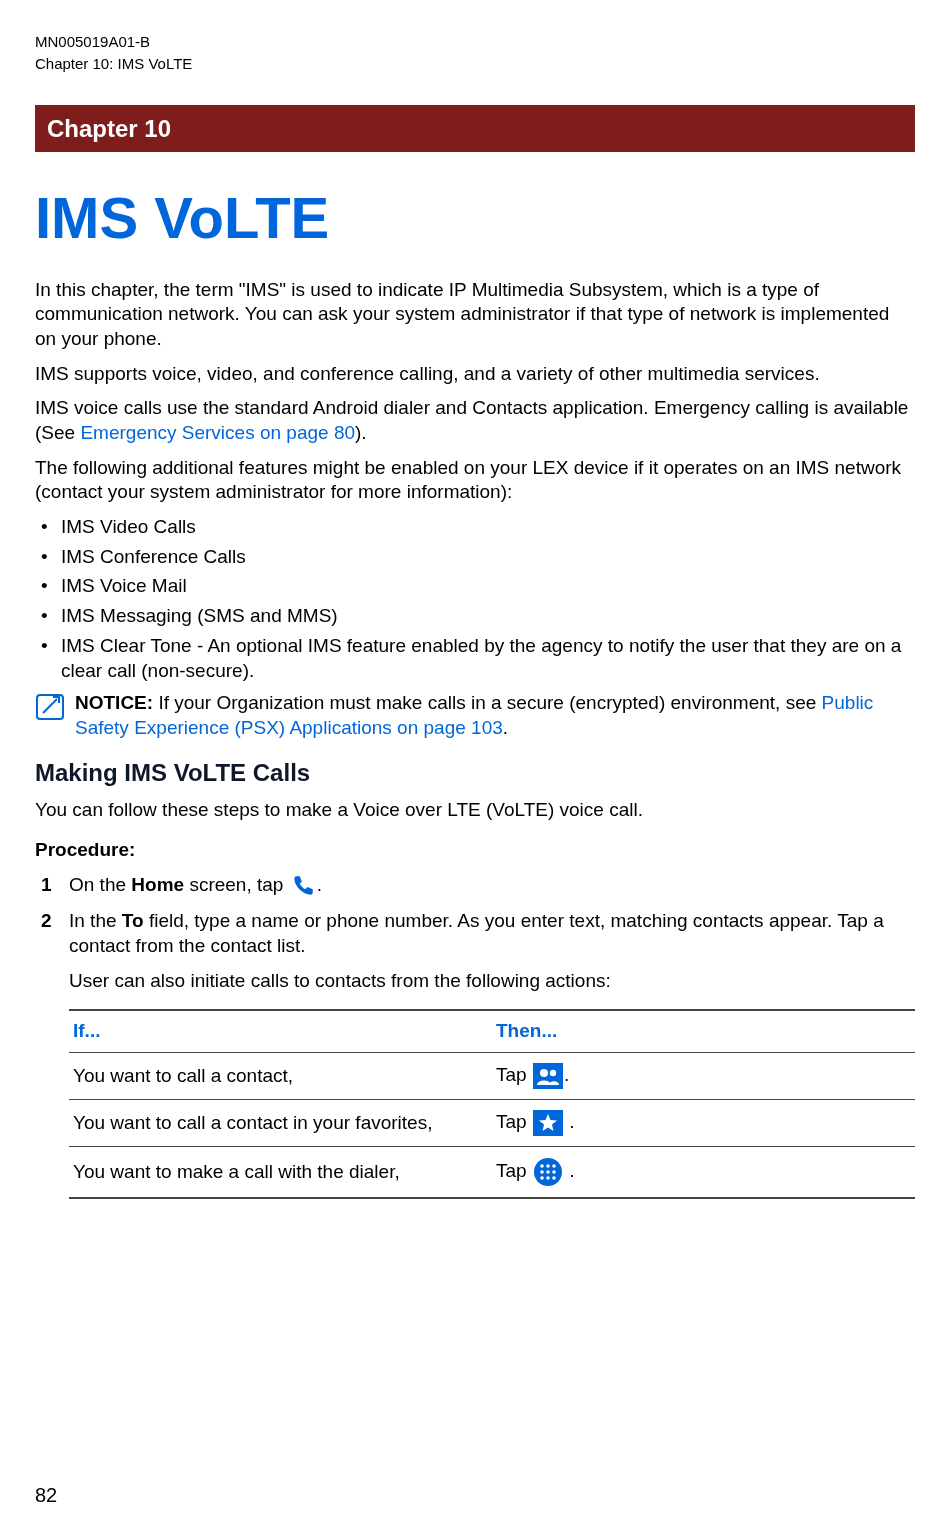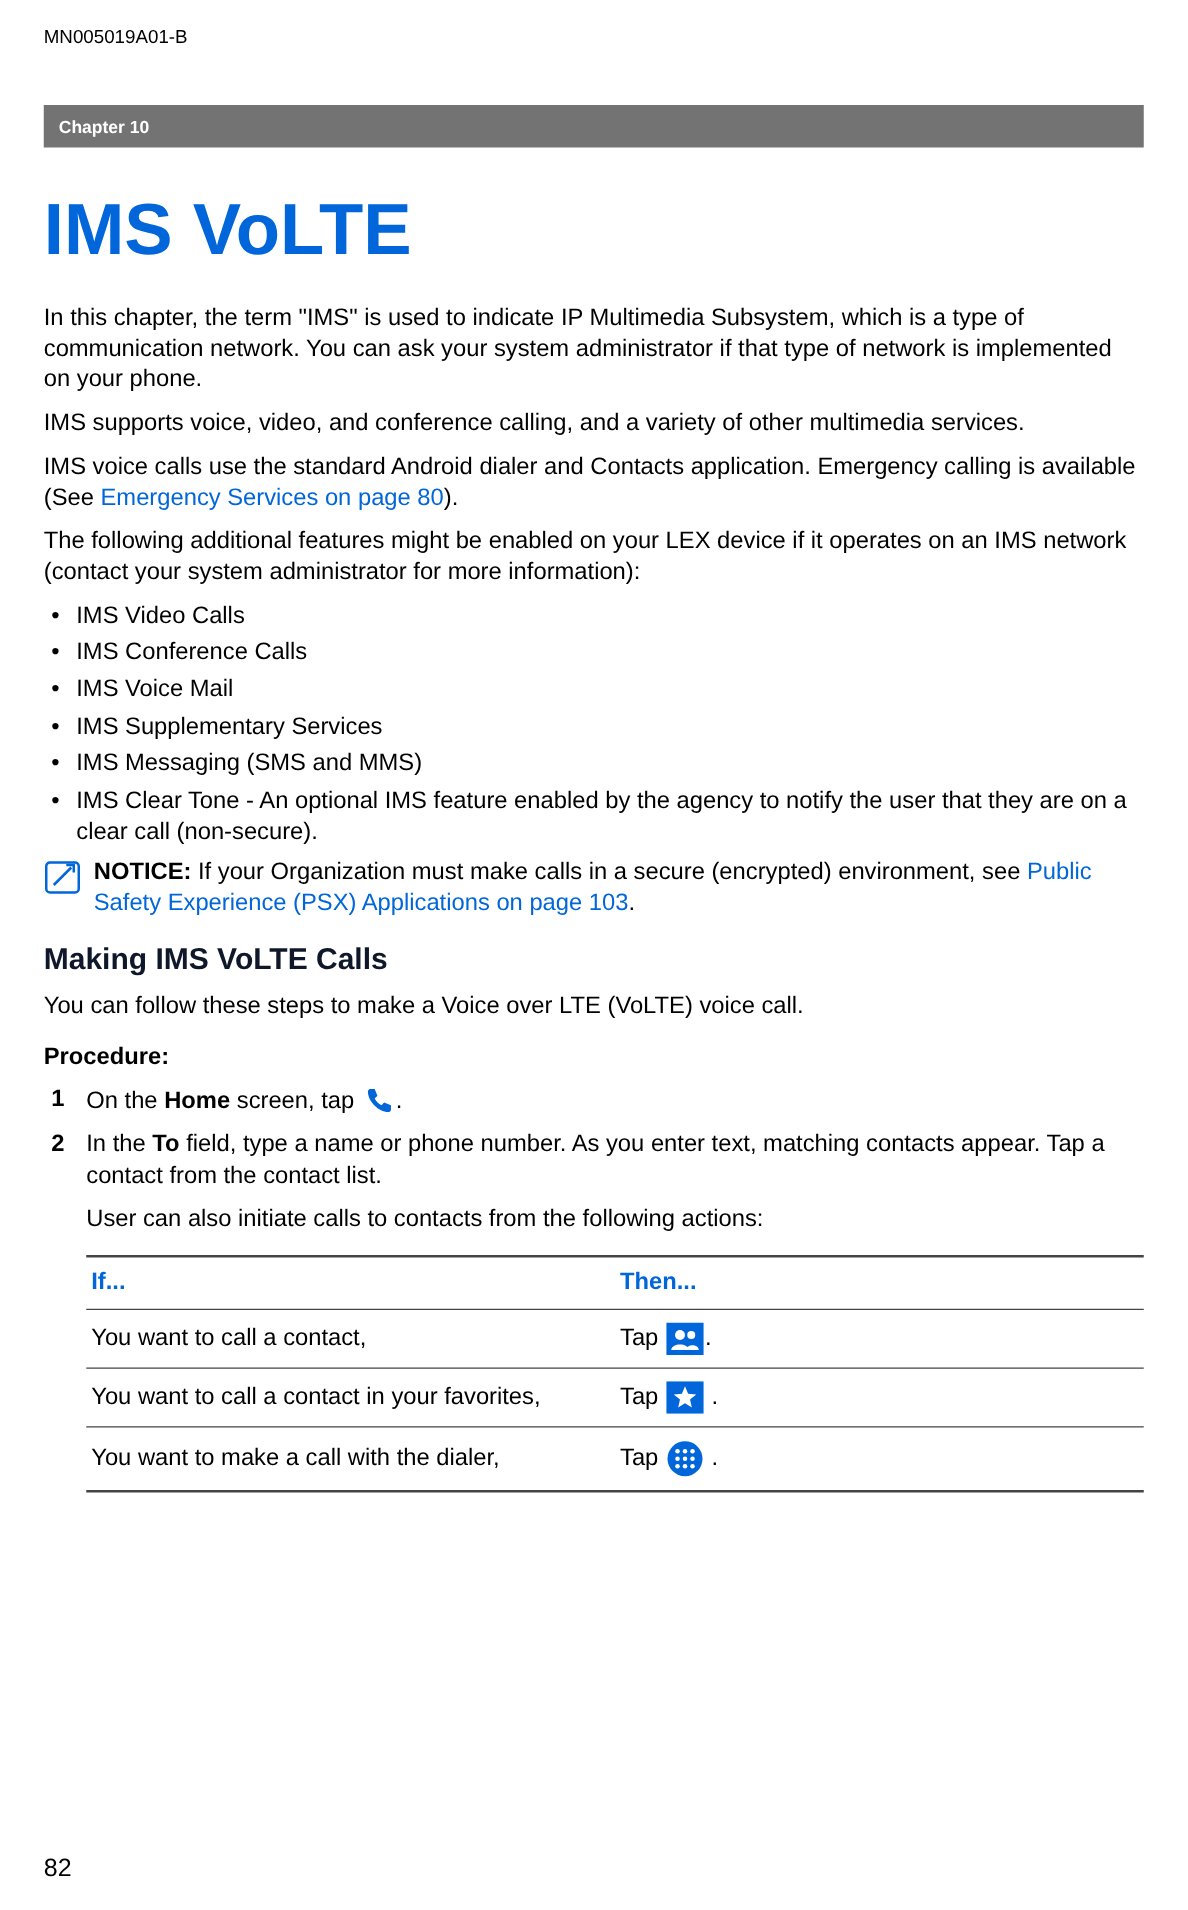--- a/index.html
+++ b/index.html
@@ -9,37 +9,37 @@
     width: 950px;
     height: 1528px;
     font-family: Arial, Helvetica, sans-serif;
     color: #000;
     background: #fff;
     font-size: 19px;
     line-height: 1.3;
   }
   .page {
     box-sizing: border-box;
-    padding: 20px 35px 20px 35px;
+    padding: 32px 35px 20px 35px;
     width: 950px;
     height: 1528px;
     position: relative;
   }
   .header-line {
     font-size: 15px;
     color: #000;
     margin-bottom: 2px;
   }
   .chapter-bar {
-    background: #737373;
+    background: #7f1d1d;
     color: #fff;
     font-weight: bold;
-    font-size: 14px;
+    font-size: 24px;
     padding: 8px 12px;
-    margin-top: 44px;
+    margin-top: 32px;
   }
   h1.chapter-title {
     color: #0066d9;
     font-weight: bold;
     font-size: 58px;
     margin: 28px 0 22px 0;
   }
   p { margin: 6px 0 10px 0; }
   a.link { color: #0066d9; text-decoration: none; }
   ul.bullets {
@@ -144,37 +144,37 @@
     justify-content: center;
     vertical-align: middle;
   }
 </style>
 </head>
 <body>
 
 <div class="page">
 
   <div class="header-line">MN005019A01-B</div>
+  <div class="header-line">Chapter 10:  IMS VoLTE</div>
 
   <div class="chapter-bar">Chapter 10</div>
 
   <h1 class="chapter-title">IMS VoLTE</h1>
 
   <p>In this chapter, the term "IMS" is used to indicate IP Multimedia Subsystem, which is a type of communication network. You can ask your system administrator if that type of network is implemented on your phone.</p>
   <p>IMS supports voice, video, and conference calling, and a variety of other multimedia services.</p>
   <p>
     <span>IMS voice calls use the standard Android dialer and Contacts application. Emergency calling is available (See </span><a class="link" href="#">Emergency Services on page 80</a><span>).</span>
   </p>
   <p>The following additional features might be enabled on your LEX device if it operates on an IMS network (contact your system administrator for more information):</p>
 
   <ul class="bullets">
     <li>IMS Video Calls</li>
     <li>IMS Conference Calls</li>
     <li>IMS Voice Mail</li>
-    <li>IMS Supplementary Services</li>
     <li>IMS Messaging (SMS and MMS)</li>
     <li>IMS Clear Tone - An optional IMS feature enabled by the agency to notify the user that they are on a clear call (non-secure).</li>
   </ul>
 
   <div class="notice-block">
     <span class="notice-icon icon-box">
       <svg width="30" height="28" viewBox="0 0 30 28">
         <rect x="2" y="2" width="26" height="24" rx="3" fill="none" stroke="#0066d9" stroke-width="2"></rect>
         <path d="M8 20 L22 6" stroke="#0066d9" stroke-width="2" fill="none"></path>
         <path d="M18 4 L24 4 L24 10" stroke="#0066d9" stroke-width="2" fill="none"></path>

